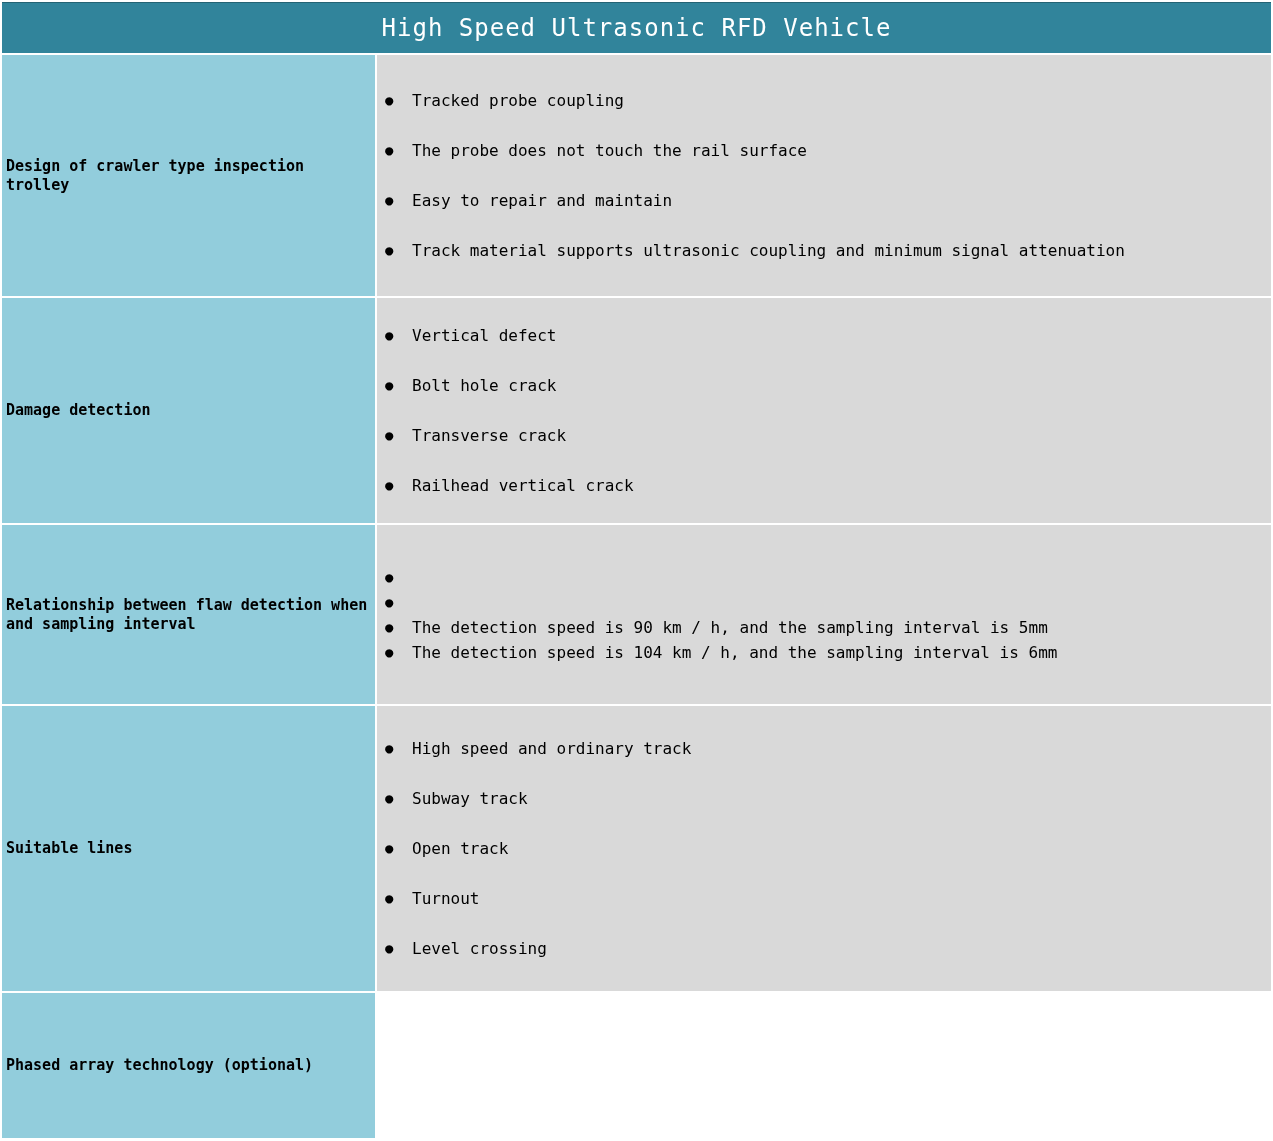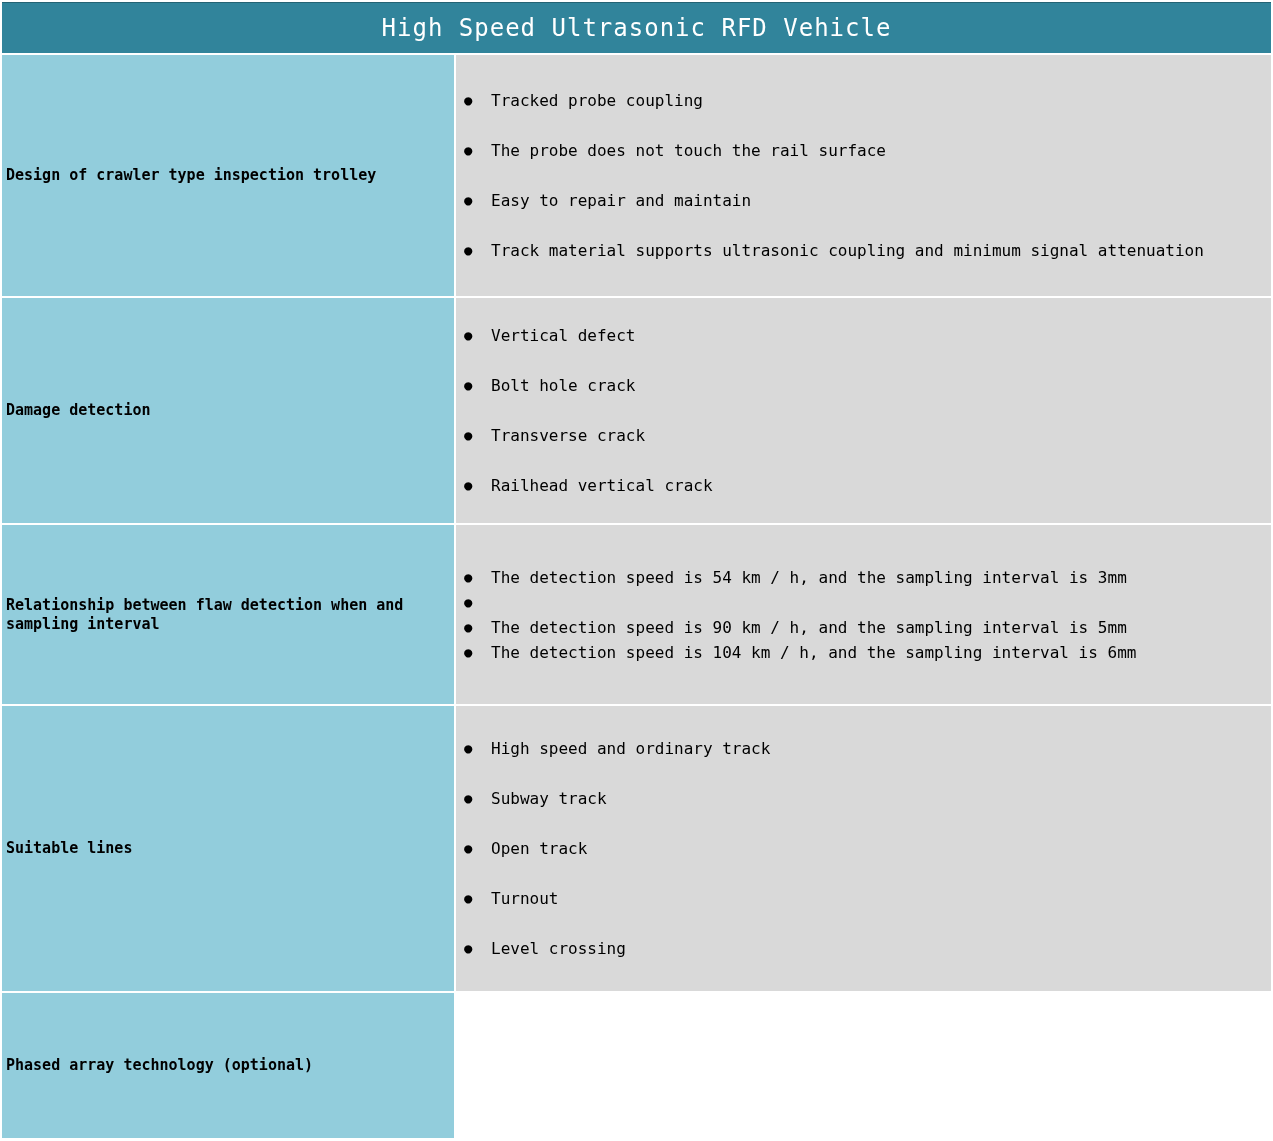--- a/index.html
+++ b/index.html
@@ -40,21 +40,21 @@
     gap: 2px;
     flex: none;
   }
   .r0 { height: 241px; }
   .r1 { height: 225px; }
   .r2 { height: 179px; }
   .r3 { height: 285px; }
   .r4 { height: 145px; }
   .label-cell {
     box-sizing: border-box;
-    width: 452px;
+    width: 373px;
     flex: none;
     background: var(--label-bg, #92CDDC);
     display: flex;
     align-items: center;
     padding: 0 6px 0 4px;
     font-weight: bold;
     font-size: 15px;
     line-height: 19px;
   }
   .content-cell {
@@ -138,21 +138,20 @@
               <span class="bullet-text">Railhead vertical crack</span>
             </div>
           </div>
         </div>
       </div><div class="row r2 tight">
         <div class="label-cell">Relationship between flaw detection when and sampling interval</div>
         <div class="content-cell">
           <div class="bullet-list">
             <div class="bullet-item">
               <span class="bullet-icon">●</span>
-              <span class="bullet-text">The detection speed is 54 km / h, and the sampling interval is 3mm</span>
             </div>
             <div class="bullet-item">
               <span class="bullet-icon">●</span>
             </div>
             <div class="bullet-item">
               <span class="bullet-icon">●</span>
               <span class="bullet-text">The detection speed is 90 km / h, and the sampling interval is 5mm</span>
             </div>
             <div class="bullet-item">
               <span class="bullet-icon">●</span>

